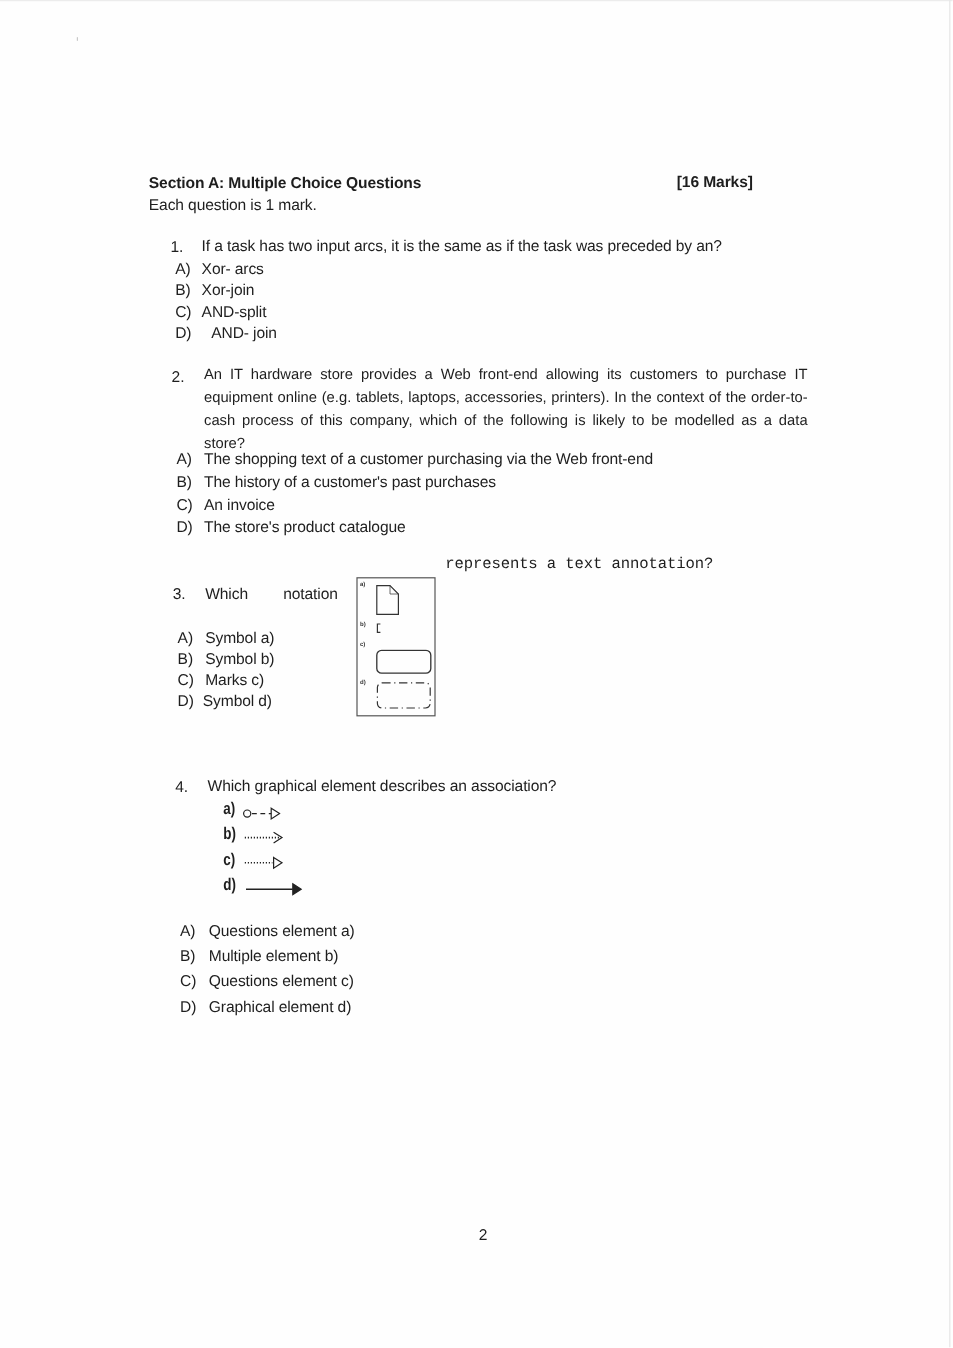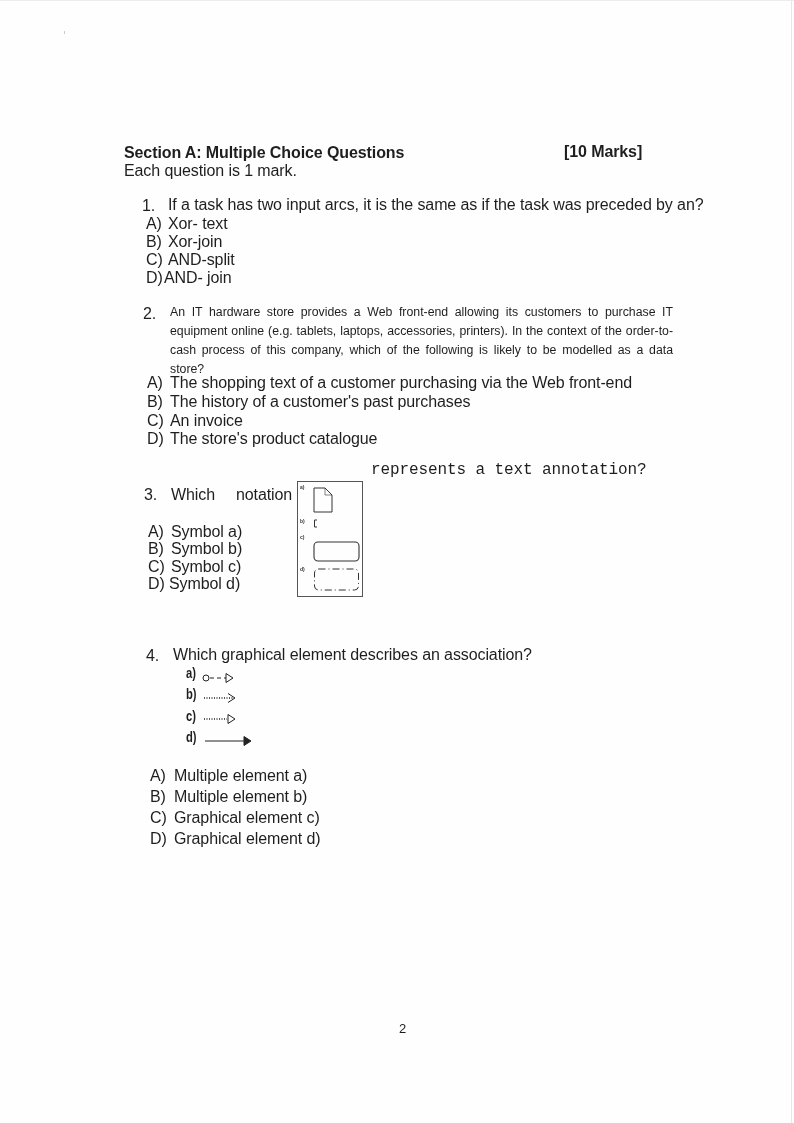--- a/index.html
+++ b/index.html
@@ -4,55 +4,55 @@
   <style>
     html, body { margin: 0; padding: 0; background: #ffffff; }
     body {
       width: 794px; height: 1123px; position: relative; overflow: hidden;
       font-family: "Liberation Sans", sans-serif; color: #1e1e1e;
     }
     .page { position: absolute; inset: 0; background: #fefefe; }
     .right-edge { position: absolute; top: 0; right: 2px; width: 1px; height: 1123px; background: #e6e6e6; }
     .top-edge { position: absolute; top: 0; left: 0; width: 794px; height: 1px; background: #ececec; }
     .abs { position: absolute; white-space: nowrap; }
-    .t { font-size: 16px; line-height: 16px; letter-spacing: -0.1px; }
+    .t { font-size: 13px; line-height: 16px; letter-spacing: -0.1px; }
     .bold { font-weight: bold; }
     .opt-letter { position: absolute; width: 20px; }
     .opt-text { position: absolute; }
     .q-num { position: absolute; }
     .q2-text { position: absolute; left: 170px; top: 303px; width: 503px; font-size: 12.3px; line-height: 19px; text-align: justify; }
     .sym-box { position: absolute; left: 297px; top: 481px; width: 64px; height: 114px; border: 1px solid #555; }
     .sym-label { position: absolute; font-size: 5px; font-weight: bold; color: #333; }
     .g-label { position: absolute; font-family: "Liberation Sans", sans-serif; font-weight: bold; font-size: 14px; transform: scaleX(0.8); transform-origin: left; }
     .page-num { position: absolute; left: 399px; top: 1021px; font-size: 13px; }
     .speck { position: absolute; background: #c8c8c8; }
   </style>
 </head>
 <body>
 
 <div class="page">
   <div class="top-edge"></div>
   <div class="right-edge"></div>
   <div class="speck" style="left:64px;top:31px;width:1px;height:3px;"></div>
 
   <div class="abs t bold" style="left:124px;top:145px;">Section A: Multiple Choice Questions</div>
-  <div class="abs t bold" style="left:564px;top:144px;">[10 Marks]</div>
+  <div class="abs t bold" style="left:564px;top:144px;">[16 Marks]</div>
   <div class="abs t" style="left:124px;top:163px;">Each question is 1 mark.</div>
 
   <div>
     <div class="q-num t" style="left:142px;top:198px;">1.</div>
     <div class="abs t" style="left:168px;top:197px;">If a task has two input arcs, it is the same as if the task was preceded by an?</div>
     <div class="opt-letter t" style="left:146px;top:216px;">A)</div>
-    <div class="opt-text t" style="left:168px;top:216px;">Xor- text</div>
+    <div class="opt-text t" style="left:168px;top:216px;">Xor- arcs</div>
     <div class="opt-letter t" style="left:146px;top:234px;">B)</div>
     <div class="opt-text t" style="left:168px;top:234px;">Xor-join</div>
     <div class="opt-letter t" style="left:146px;top:252px;">C)</div>
     <div class="opt-text t" style="left:168px;top:252px;text-align:right;">AND-split</div>
     <div class="opt-letter t" style="left:146px;top:270px;">D)</div>
-    <div class="opt-text t" style="left:164px;top:270px;">AND- join</div>
+    <div class="opt-text t" style="left:176px;top:270px;">AND- join</div>
   </div>
 
   <div>
     <div class="q-num t" style="left:143px;top:306px;">2.</div>
     <div class="q2-text">An IT hardware store provides a Web front-end allowing its customers to purchase IT equipment online (e.g. tablets, laptops, accessories, printers). In the context of the order-to-cash process of this company, which of the following is likely to be modelled as a data store?</div>
     <div class="opt-letter t" style="left:147px;top:375px;">A)</div>
     <div class="opt-text t" style="left:170px;top:375px;">The shopping text of a customer purchasing via the Web front-end</div>
     <div class="opt-letter t" style="left:147px;top:394px;">B)</div>
     <div class="opt-text t" style="left:170px;top:394px;">The history of a customer's past purchases</div>
     <div class="opt-letter t" style="left:147px;top:413px;">C)</div>
@@ -85,21 +85,21 @@
       <svg style="position:absolute;left:15px;top:85px;" width="48" height="26">
         <rect x="1.5" y="2" width="44" height="21" rx="4" ry="4" fill="none" stroke="#333" stroke-width="1" stroke-dasharray="7 3 1 3"></rect>
       </svg>
     </div>
 
     <div class="opt-letter t" style="left:148px;top:524px;">A)</div>
     <div class="opt-text t" style="left:171px;top:524px;">Symbol a)</div>
     <div class="opt-letter t" style="left:148px;top:541px;">B)</div>
     <div class="opt-text t" style="left:171px;top:541px;">Symbol b)</div>
     <div class="opt-letter t" style="left:148px;top:559px;">C)</div>
-    <div class="opt-text t" style="left:171px;top:559px;">Symbol c)</div>
+    <div class="opt-text t" style="left:171px;top:559px;">Marks c)</div>
     <div class="opt-letter t" style="left:148px;top:576px;">D)</div>
     <div class="opt-text t" style="left:169px;top:576px;">Symbol d)</div>
   </div>
 
   <div>
     <div class="q-num t" style="left:146px;top:648px;">4.</div>
     <div class="abs t" style="left:173px;top:647px;">Which graphical element describes an association?</div>
 
     <div class="g-label" style="left:186px;top:665px;">a)</div>
     <svg style="position:absolute;left:202px;top:670px;" width="32" height="14">
@@ -120,23 +120,23 @@
       <path d="M25 3.5 L32 8 L25 12.5 Z" fill="none" stroke="#222" stroke-width="1"></path>
     </svg>
 
     <div class="g-label" style="left:186px;top:729px;">d)</div>
     <svg style="position:absolute;left:204px;top:733px;" width="48" height="14">
       <line x1="1" y1="8" x2="40" y2="8" stroke="#222" stroke-width="1.2"></line>
       <path d="M40 3.5 L47 8 L40 12.5 Z" fill="#222" stroke="#222" stroke-width="1"></path>
     </svg>
 
     <div class="opt-letter t" style="left:150px;top:768px;">A)</div>
-    <div class="opt-text t" style="left:174px;top:768px;">Multiple element a)</div>
+    <div class="opt-text t" style="left:174px;top:768px;">Questions element a)</div>
     <div class="opt-letter t" style="left:150px;top:789px;">B)</div>
     <div class="opt-text t" style="left:174px;top:789px;">Multiple element b)</div>
     <div class="opt-letter t" style="left:150px;top:810px;">C)</div>
-    <div class="opt-text t" style="left:174px;top:810px;">Graphical element c)</div>
+    <div class="opt-text t" style="left:174px;top:810px;">Questions element c)</div>
     <div class="opt-letter t" style="left:150px;top:831px;">D)</div>
     <div class="opt-text t" style="left:174px;top:831px;">Graphical element d)</div>
   </div>
 
   <div class="page-num">2</div>
 </div>
 
 </body></html>

